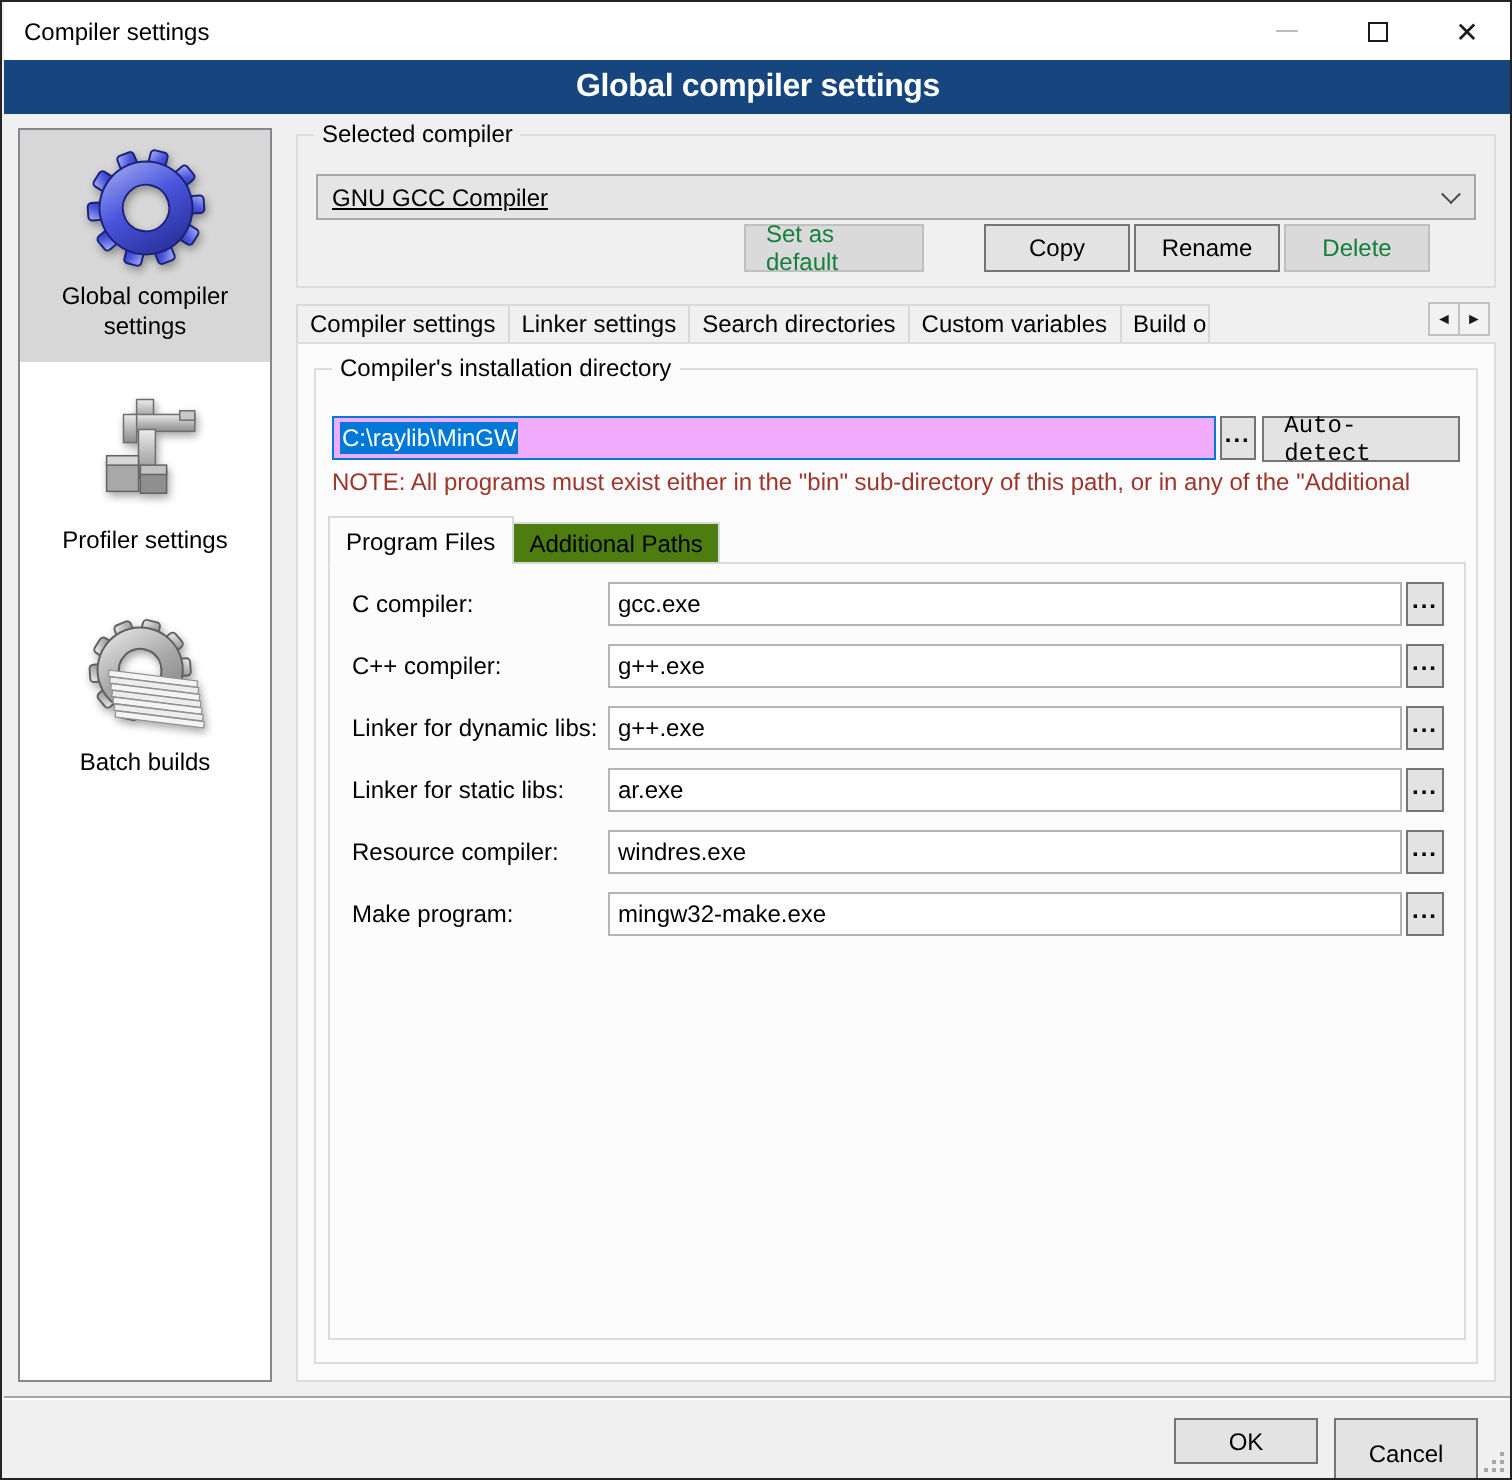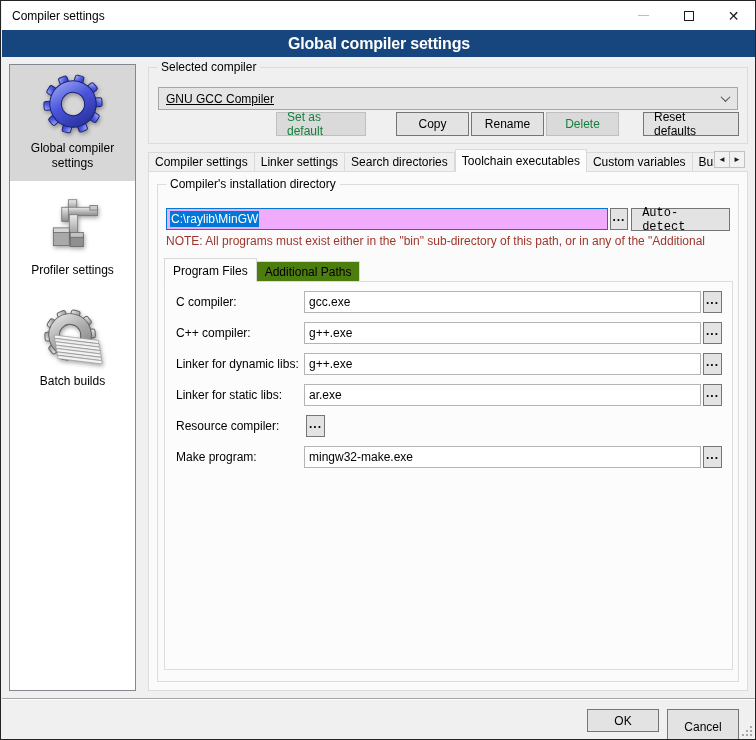--- a/index.html
+++ b/index.html
@@ -238,29 +238,27 @@
     <span class="legend">Selected compiler</span>
     <div class="combo combo-main">
       <span class="val">GNU GCC Compiler</span>
       <span class="chev"></span>
     </div>
     <div class="btn-row">
       <div class="btn disabled" style="width:90px; margin-right:30px;">Set as default</div>
       <div class="btn" style="width:73px; margin-right:2px;">Copy</div>
       <div class="btn" style="width:73px; margin-right:2px;">Rename</div>
       <div class="btn disabled" style="width:73px; margin-right:24px;">Delete</div>
-      <div class="btn" style="width:96px;">Reset defaults</div>
     </div>
   </div>
 
   <div class="tabstrip">
     <div class="tab">Compiler settings</div>
     <div class="tab">Linker settings</div>
     <div class="tab">Search directories</div>
-    <div class="tab active">Toolchain executables</div>
     <div class="tab">Custom variables</div>
     <div class="tab clipped">Build options</div>
   </div>
   <div class="tab-arrows">
     <div class="tab-arrow">
         <span>◄</span>
       </div>
     <div class="tab-arrow">
         <span>►</span>
       </div>
@@ -307,20 +305,21 @@
 
         <div class="frow">
           <span class="flabel">Linker for static libs:</span>
           <input value="ar.exe" style="">
           <div class="btn mini-btn">...</div>
         </div>
 
 
         <div class="frow">
           <span class="flabel">Resource compiler:</span>
+          <input value="windres.exe" style="">
           <div class="btn mini-btn">...</div>
         </div>
 
         <div class="frow">
           <span class="flabel">Make program:</span>
           <input value="mingw32-make.exe" style="">
           <div class="btn mini-btn">...</div>
         </div>
 
       </div>

